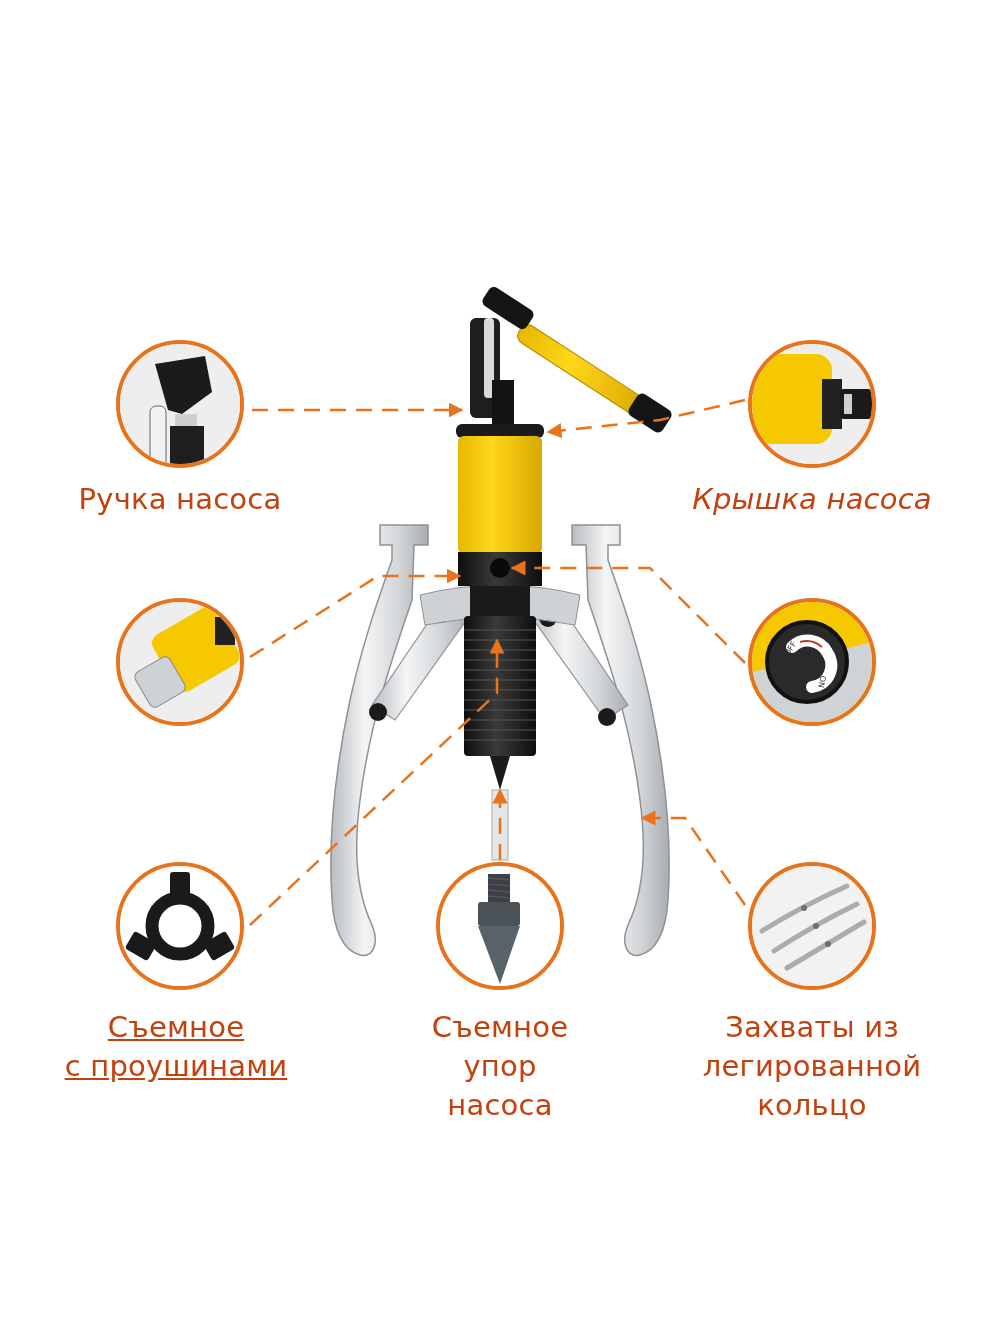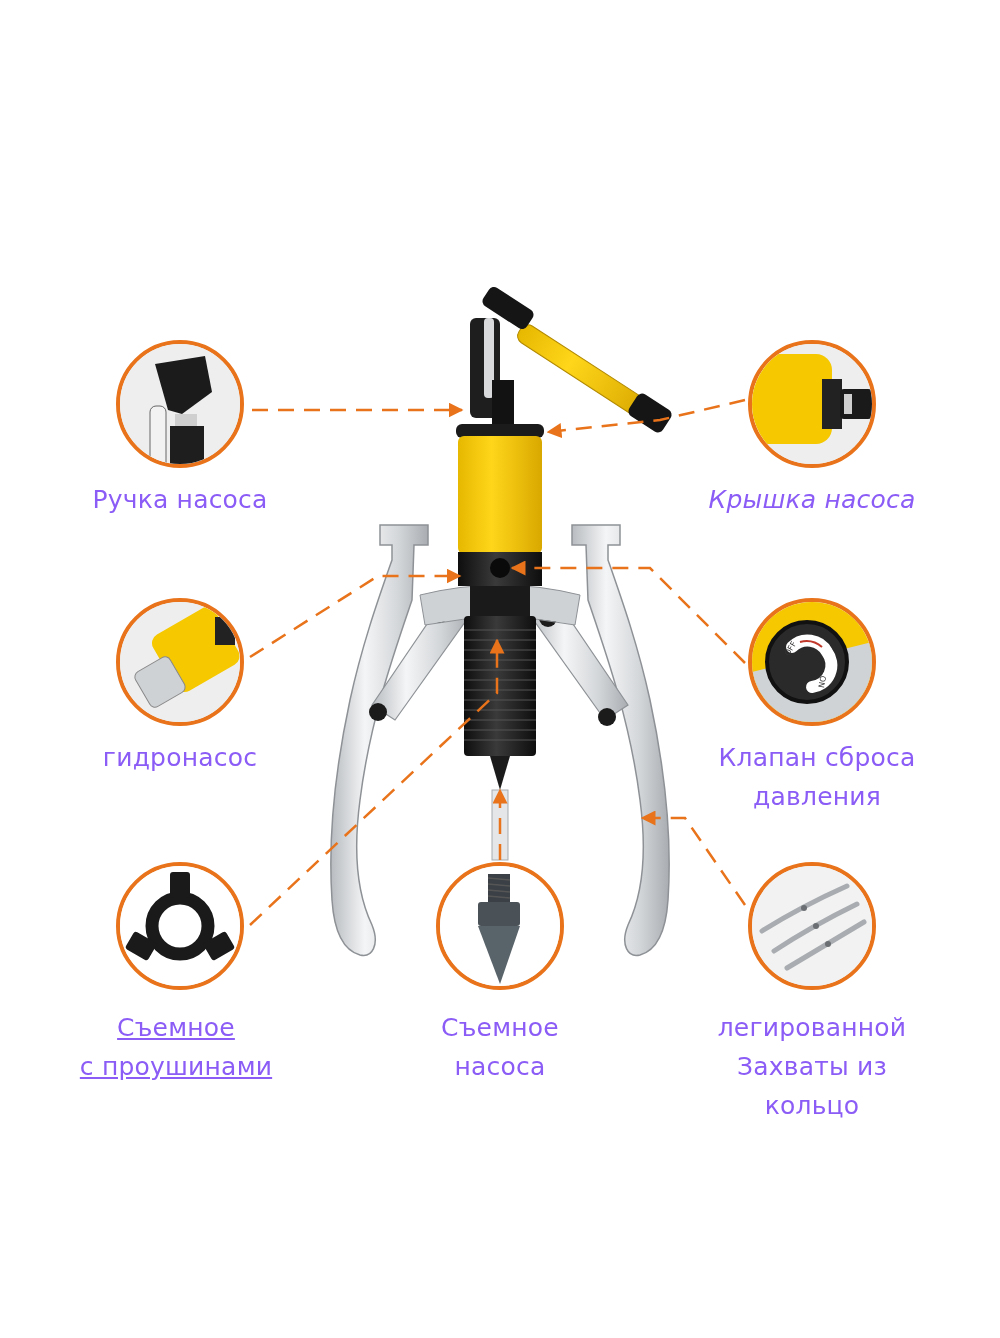--- a/index.html
+++ b/index.html
@@ -1,19 +1,19 @@
 <!DOCTYPE html>
 <html><head>
 <meta charset="utf-8">
 <style>
   html,body{margin:0;padding:0;background:#ffffff;}
   body{width:1000px;height:1338px;position:relative;overflow:hidden;font-family:"DejaVu Sans","Liberation Sans",sans-serif;}
   .stage{position:absolute;left:0;top:0;width:1000px;height:1338px;}
   svg.art{position:absolute;left:0;top:0;}
-  .label{position:absolute;text-align:center;color:#8b5cf6;font-size:25px;line-height:39px;letter-spacing:0.2px;}
+  .label{position:absolute;text-align:center;color:#c2410c;font-size:29px;line-height:39px;letter-spacing:0.2px;}
   .label span{display:block;}
   .callout{position:absolute;width:128px;height:128px;border-radius:50%;border:4px solid #e8731a;box-sizing:border-box;background:#f1f1f1;overflow:hidden;}
   .callout svg{position:absolute;left:0;top:0;}
 </style>
 </head>
 <body>
 
 <div class="stage">
 
   <svg class="art" width="1000" height="1338" viewBox="0 0 1000 1338">
@@ -184,32 +184,28 @@
     </svg>
   </div>
 
   <div class="label" style="left:40px;top:480px;width:280px;">
     <span>Ручка насоса</span>
   </div>
   <div class="label" style="left:672px;top:480px;width:280px;font-style:italic;">
     <span>Крышка насоса</span>
   </div>
   <div class="label" style="left:40px;top:738px;width:280px;">
-    <span>гидронасос</span>
-  </div>
-  <div class="label" style="left:672px;top:738px;width:290px;">
-    <span>Клапан сброса</span>
-    <span>давления</span>
   </div>
   <div class="label" style="left:36px;top:1008px;width:280px;text-decoration:underline;">
     <span>Съемное</span>
     <span>с проушинами</span>
   </div>
   <div class="label" style="left:360px;top:1008px;width:280px;">
     <span>Съемное</span>
+    <span>упор</span>
     <span>насоса</span>
   </div>
   <div class="label" style="left:672px;top:1008px;width:280px;">
+    <span>Захваты из</span>
     <span>легированной</span>
-    <span>Захваты из</span>
     <span>кольцо</span>
   </div>
 </div>
 
 </body></html>

